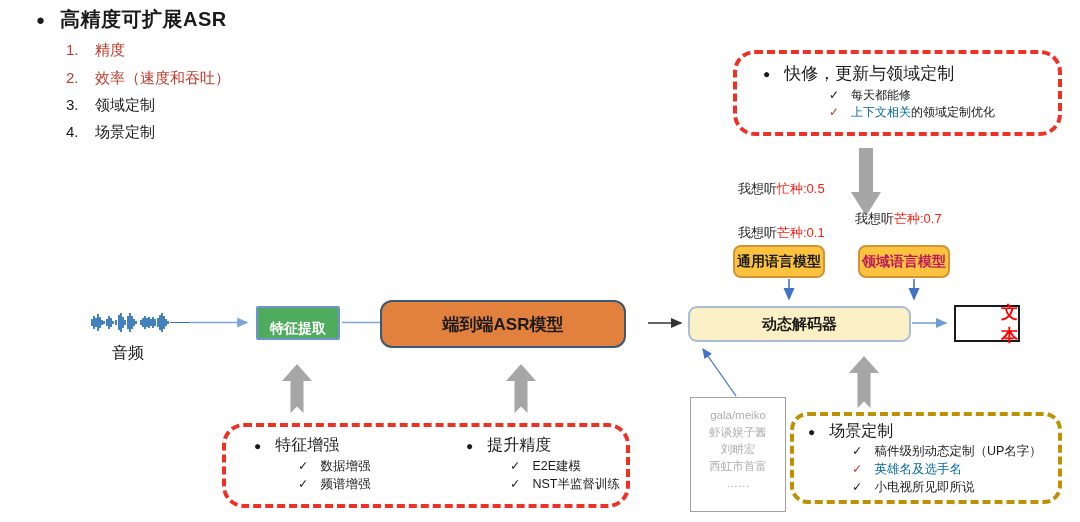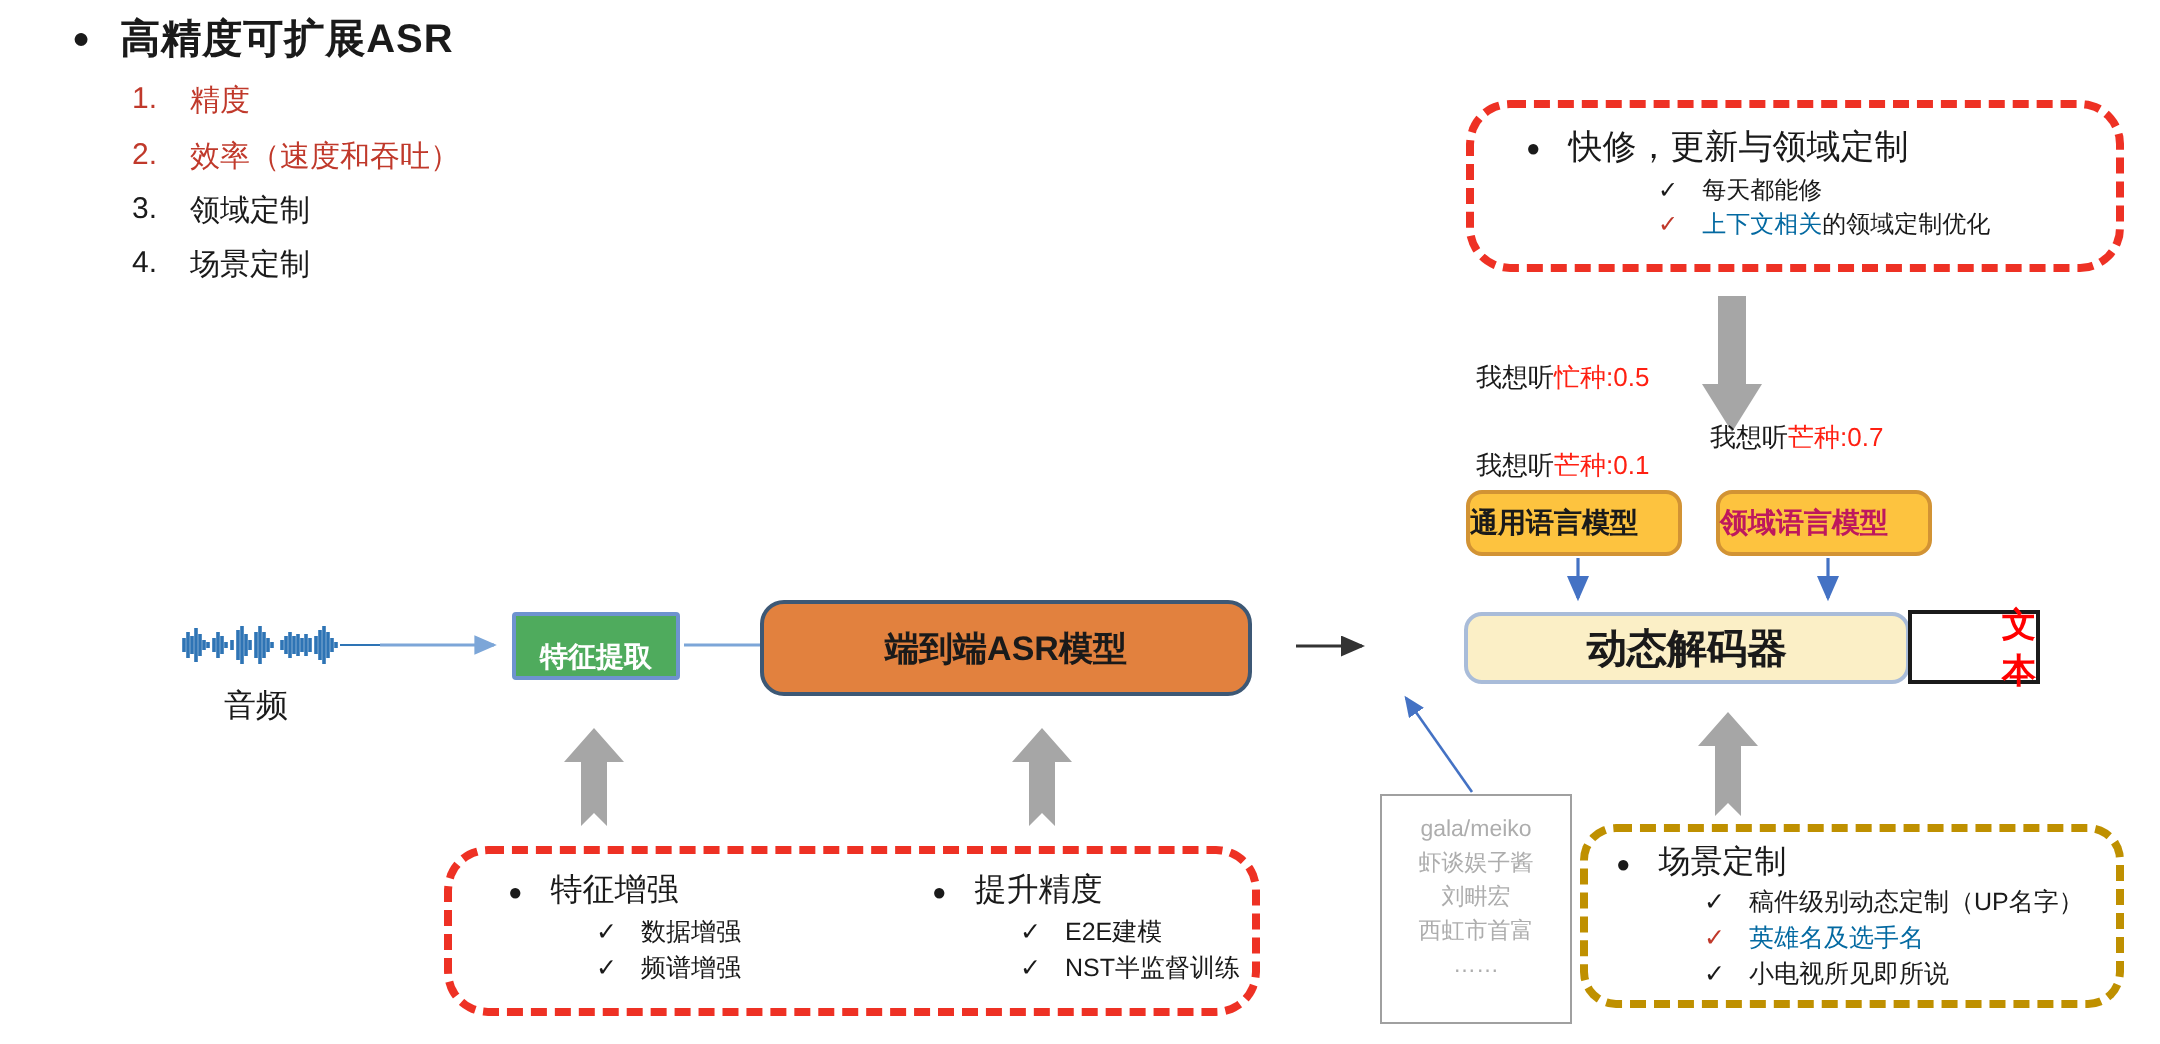--- a/index.html
+++ b/index.html
@@ -32,23 +32,23 @@
   .hotfix .items { margin-left: 66px; margin-top: 2px; }
   .chk-red { color: #c0392b; }
   .txt-red { color: #0369a1; }
 
   
   .sample { font-size: 13px; }
   .sample .hl { color: #ff2012; }
 
   
   .lm-box {
-    top: 245px; width: 108px; height: 33px;
+    top: 245px; width: 92px; height: 33px;
     background: #fdc33f; border: 2px solid #d29334; border-radius: 8px;
-    display: flex; align-items: center; 
+    display: flex; align-items: center; justify-content: center;
     font-size: 14px; font-weight: bold;
   }
   .lm-general { left: 733px; }
   .lm-domain { left: 858px; color: #be185d; }
 
   
   .audio-label { left: 112px; top: 343px; font-size: 16px; }
   .fe-box {
     left: 256px; top: 306px; width: 84px; height: 34px;
     background: #4fab5d; border: 2px solid #6e93cf; border-radius: 2px;
@@ -58,21 +58,21 @@
   .asr-box {
     left: 380px; top: 300px; width: 246px; height: 48px;
     background: #e2813e; border: 2px solid #3d5875; border-radius: 12px;
     display: flex; align-items: center; justify-content: center;
     font-size: 17px; font-weight: bold;
   }
   .dec-box {
     left: 688px; top: 306px; width: 223px; height: 36px;
     background: #fbefc6; border: 2px solid #a9bcd9; border-radius: 9px;
     display: flex; align-items: center; justify-content: center;
-    font-size: 20px; font-weight: bold; margin-left: 44px;
+    font-size: 15px; font-weight: bold;
   }
   .out-box {
     left: 954px; top: 305px; width: 66px; height: 37px;
     background: #fff; border: 2px solid #1a1a1a;
     display: flex; align-items: center; justify-content: center;
     font-size: 17px; font-weight: bold; color: #ff0000; padding-left: 45px;
   }
 
   
   .enhance { left: 222px; top: 423px; width: 408px; height: 85px; display: flex; padding: 8px 0 0 28px; }

